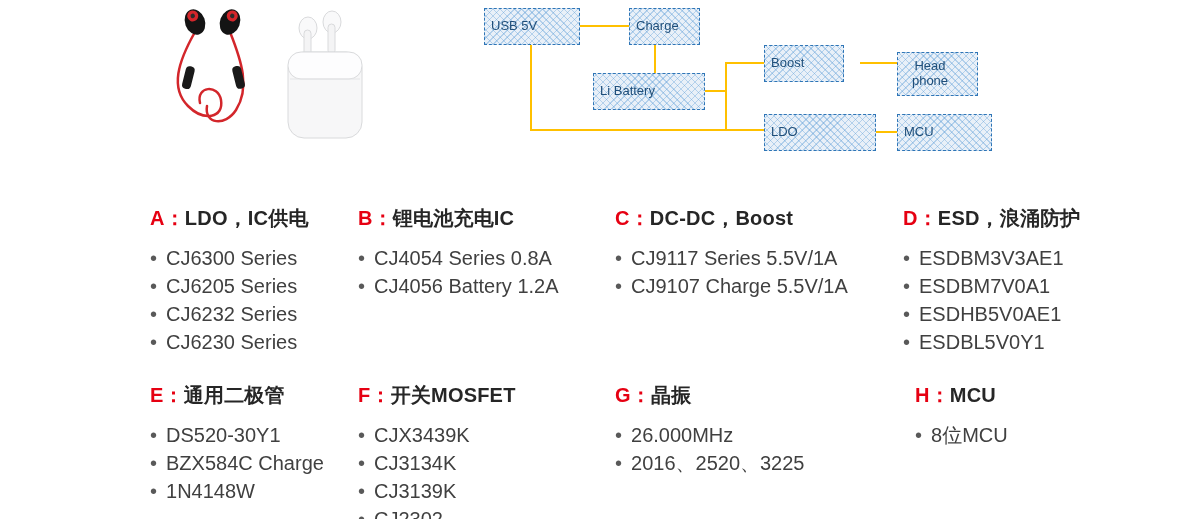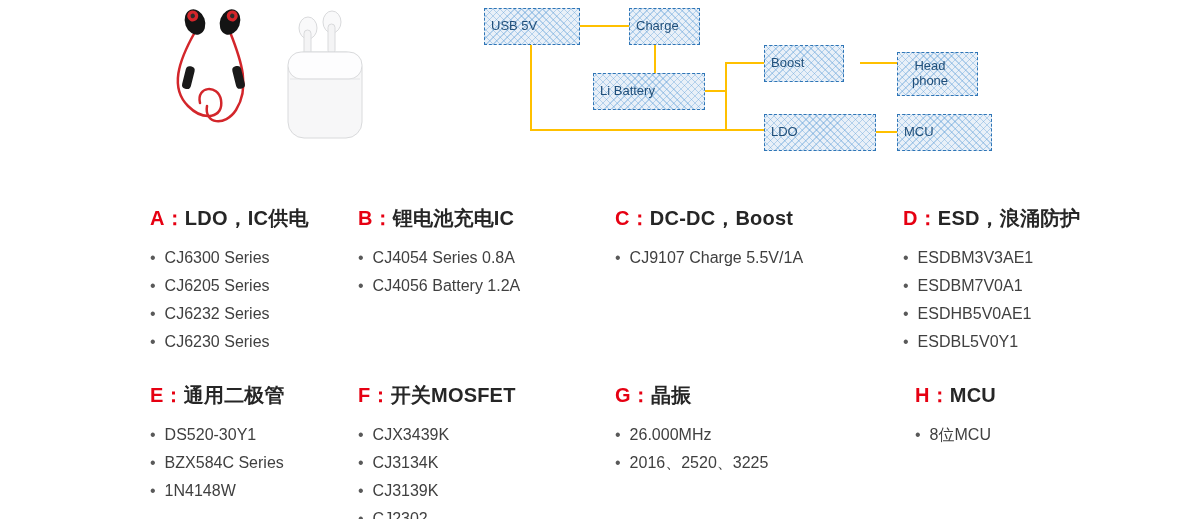--- a/index.html
+++ b/index.html
@@ -22,21 +22,21 @@
     color:#1f4e79;font-size:13px;line-height:1.15;
   }
   .node .node-label{display:block;padding:0 6px;}
   .wire{position:absolute;background:#ffc000;}
 
   
   .section{position:absolute;width:240px;}
   .section h3{margin:0 0 12px;font-size:20px;font-weight:700;color:#262626;letter-spacing:.2px;white-space:nowrap;}
   .section h3 .prefix{color:#e60012;}
   .section ul{list-style:none;margin:0;padding:0;}
-  .section li{font-size:16px;color:#404040;line-height:28px;white-space:nowrap;}
+  .section li{font-size:20px;color:#404040;line-height:28px;white-space:nowrap;}
   .section li::before{content:"•";margin-right:9px;color:#595959;}
 </style>
 </head>
 <body>
 
 <div class="canvas">
 
   <div class="hero">
     <svg width="230" height="165" viewBox="0 0 230 165">
 
@@ -115,39 +115,40 @@
     <h3><span class="prefix">B：</span><span>锂电池充电IC</span></h3>
     <ul>
       <li>CJ4054 Series 0.8A</li>
       <li>CJ4056 Battery 1.2A</li>
     </ul>
   </div>
 
   <div class="section" style="left:615px;top:205px">
     <h3><span class="prefix">C：</span><span>DC-DC，Boost</span></h3>
     <ul>
+      <li>CJ9117 Series 5.5V/1A</li>
       <li>CJ9107 Charge 5.5V/1A</li>
     </ul>
   </div>
 
   <div class="section" style="left:903px;top:205px">
     <h3><span class="prefix">D：</span><span>ESD，浪涌防护</span></h3>
     <ul>
       <li>ESDBM3V3AE1</li>
       <li>ESDBM7V0A1</li>
       <li>ESDHB5V0AE1</li>
       <li>ESDBL5V0Y1</li>
     </ul>
   </div>
 
   <div class="section" style="left:150px;top:382px">
     <h3><span class="prefix">E：</span><span>通用二极管</span></h3>
     <ul>
       <li>DS520-30Y1</li>
-      <li>BZX584C Series</li>
+      <li>BZX584C Charge</li>
       <li>1N4148W</li>
     </ul>
   </div>
 
   <div class="section" style="left:358px;top:382px">
     <h3><span class="prefix">F：</span><span>开关MOSFET</span></h3>
     <ul>
       <li>CJX3439K</li>
       <li>CJ3134K</li>
       <li>CJ3139K</li>

